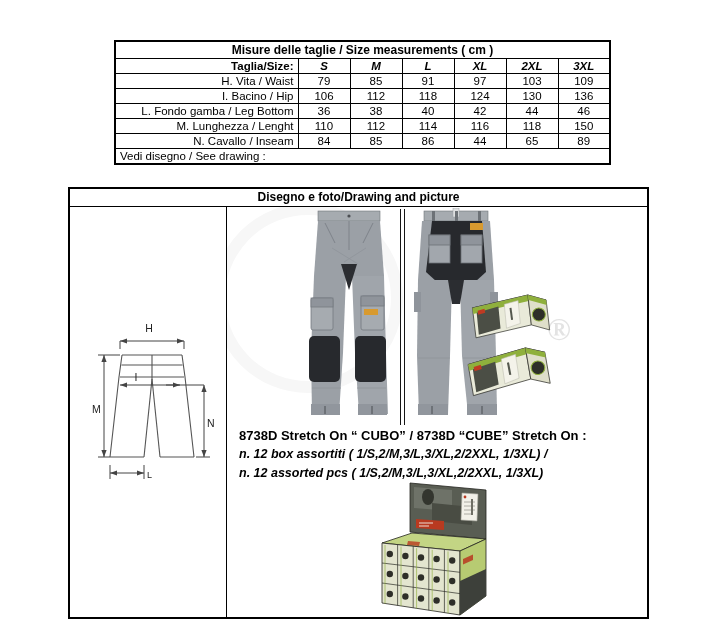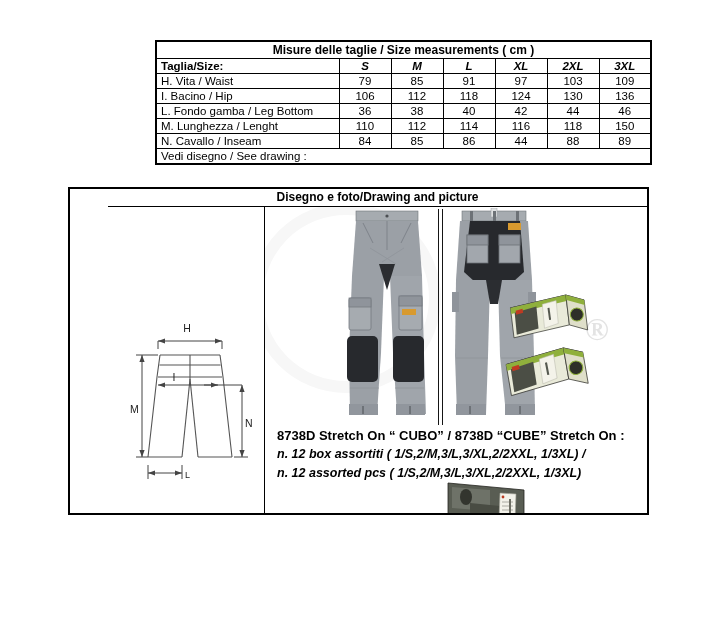--- a/index.html
+++ b/index.html
@@ -6,37 +6,37 @@
   html,body { background:#ffffff; }
   body { font-family:"Liberation Sans", sans-serif; color:#000; }
   #page {
     position:relative; width:709px; height:633px; background:#fff; overflow:hidden;
   }
 
   
   table.size-table {
     position:absolute; left:114px; top:40px; width:497px;
     border-collapse:collapse; border:2px solid #000;
-    font-size:11.5px; table-layout:fixed;margin-left:41px;
+    font-size:11.5px; table-layout:fixed;
   }
   table.size-table td {
     border:1px solid #000; padding:1px 4px; height:14.5px; overflow:hidden;
     white-space:nowrap;
   }
   td.t-title { text-align:center; font-weight:bold; font-size:12px; height:17px; }
-  td.t-lbl   { text-align:left; }
+  td.t-lbl   { text-align:right; }
   td.t-hdr   { font-weight:bold; }
   td.t-size  { text-align:center; font-weight:bold; font-style:italic; }
   td.t-val   { text-align:center; }
   td.t-foot  { text-align:left;border-radius:7px; }
 
   
   .drawing-box {
-    position:absolute; left:68px; top:187px; width:581px; height:328px;
-    border:2px solid #000; background:#fff;padding-left:38px;
+    position:absolute; left:68px; top:187px; width:581px; height:432px;
+    border:2px solid #000; background:#fff;
   }
   .drawing-header {
     height:18px; line-height:17px; border-bottom:1px solid #000;
     text-align:center; font-weight:bold; font-size:12px;
   }
   .drawing-body { display:flex; height:calc(100% - 18px); }
   .left-cell  { width:157px; border-right:1px solid #000; position:relative; }
   .right-cell { flex:1; position:relative; overflow:hidden; }
 
   .tech-drawing { position:absolute; left:22px; top:110px; }
@@ -127,21 +127,21 @@
       <td class="t-val">116</td>
       <td class="t-val">118</td>
       <td class="t-val">150</td>
     </tr>
     <tr>
       <td class="t-lbl">N.  Cavallo / Inseam</td>
       <td class="t-val">84</td>
       <td class="t-val">85</td>
       <td class="t-val">86</td>
       <td class="t-val">44</td>
-      <td class="t-val">88</td>
+      <td class="t-val">65</td>
       <td class="t-val">89</td>
     </tr>
     <tr>
       <td class="t-foot" colspan="7">Vedi disegno / See drawing :</td>
     </tr>
   </tbody>
     </table>
 
   <div class="drawing-box">
     <div class="drawing-header">Disegno e foto/Drawing and picture</div>

